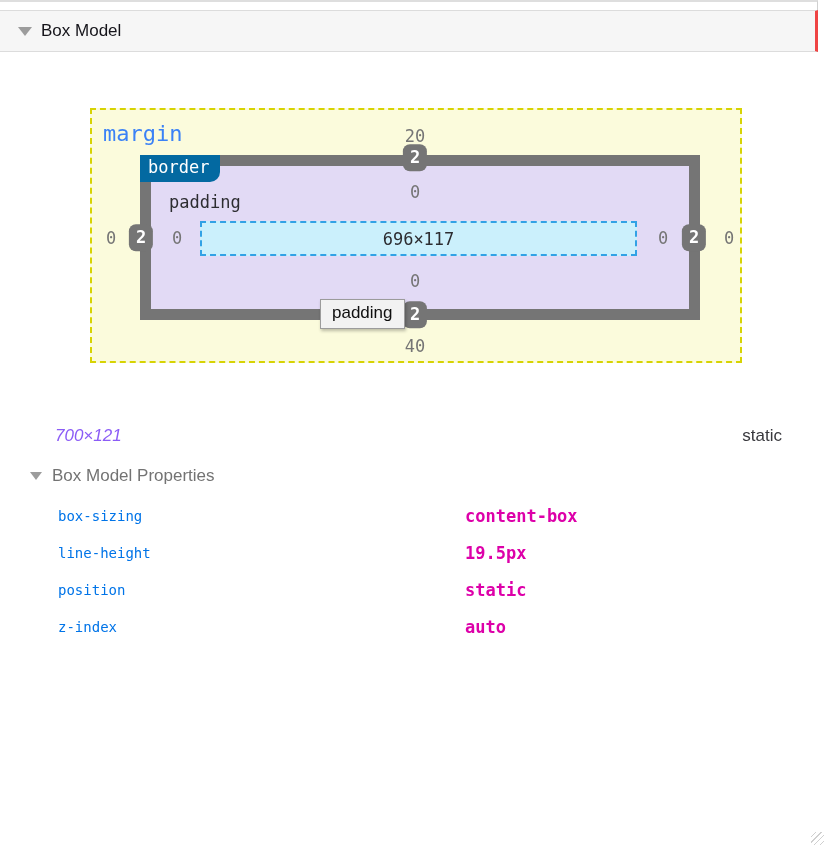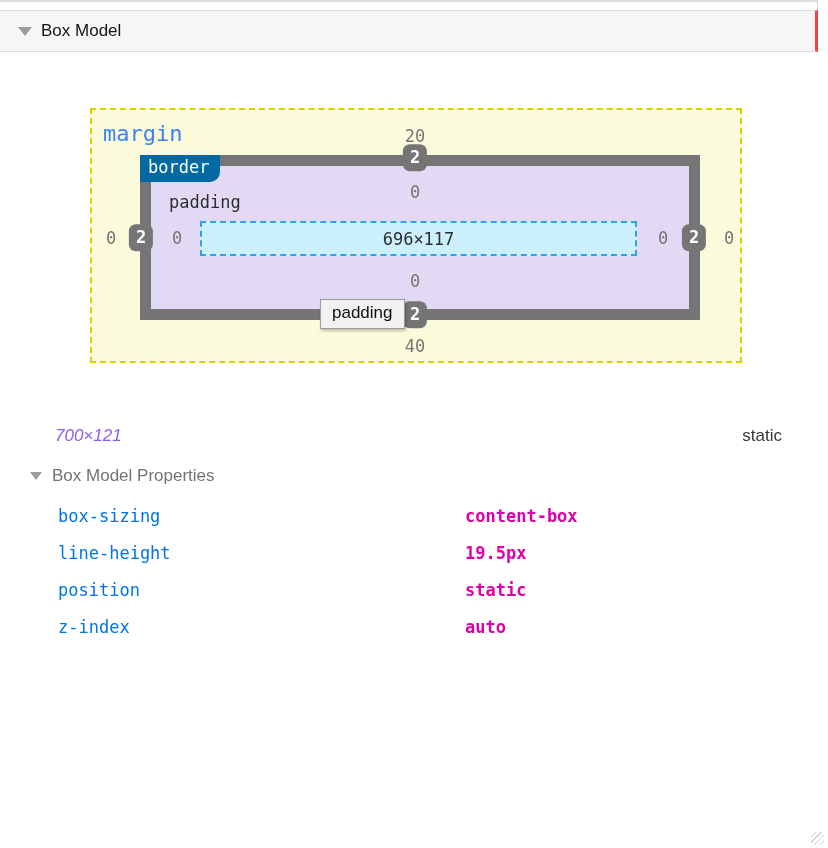--- a/index.html
+++ b/index.html
@@ -46,21 +46,21 @@
   .pos-static { position: absolute; right: 46px; top: 426px; font-size: 17px; color: #38383d; }
 
   
   .subheader { position: absolute; left: 0; top: 463px; height: 26px; display: flex; align-items: center; margin-left: 12px; }
   .subheader .tri-down { margin-left: 18px; border-left-width: 6px; border-right-width: 6px; border-top-width: 8px; }
   .subheader .title { margin-left: 10px; font-size: 17px; color: #737373; }
 
   
   .props { position: absolute; left: 0; top: 497px; width: 818px; }
   .prop-row { height: 37px; display: flex; align-items: center; }
-  .prop-name { margin-left: 58px; font-size: 17px; color: #0074e8; }
+  .prop-name { margin-left: 58px; font-size: 14px; color: #0074e8; }
   .prop-value { position: absolute; left: 465px; font-size: 17px; color: #dd00a9; font-weight: bold; }
 
   .resize-grip { position: absolute; right: 4px; bottom: 3px; width: 13px; height: 13px;
                  background: repeating-linear-gradient(135deg, transparent 0 3px, #c4c4c4 3px 4px);
                  opacity: 0.8; }
 </style>
 </head>
 <body>
 
 <div class="top-strip"></div>

